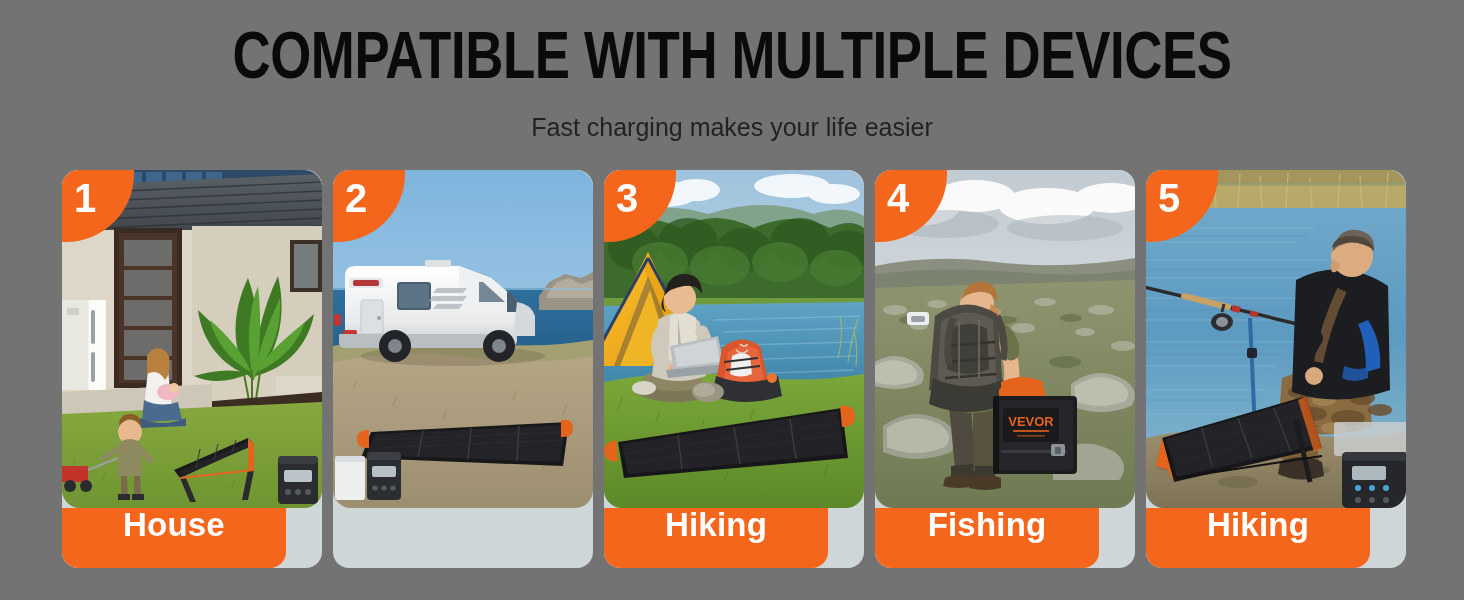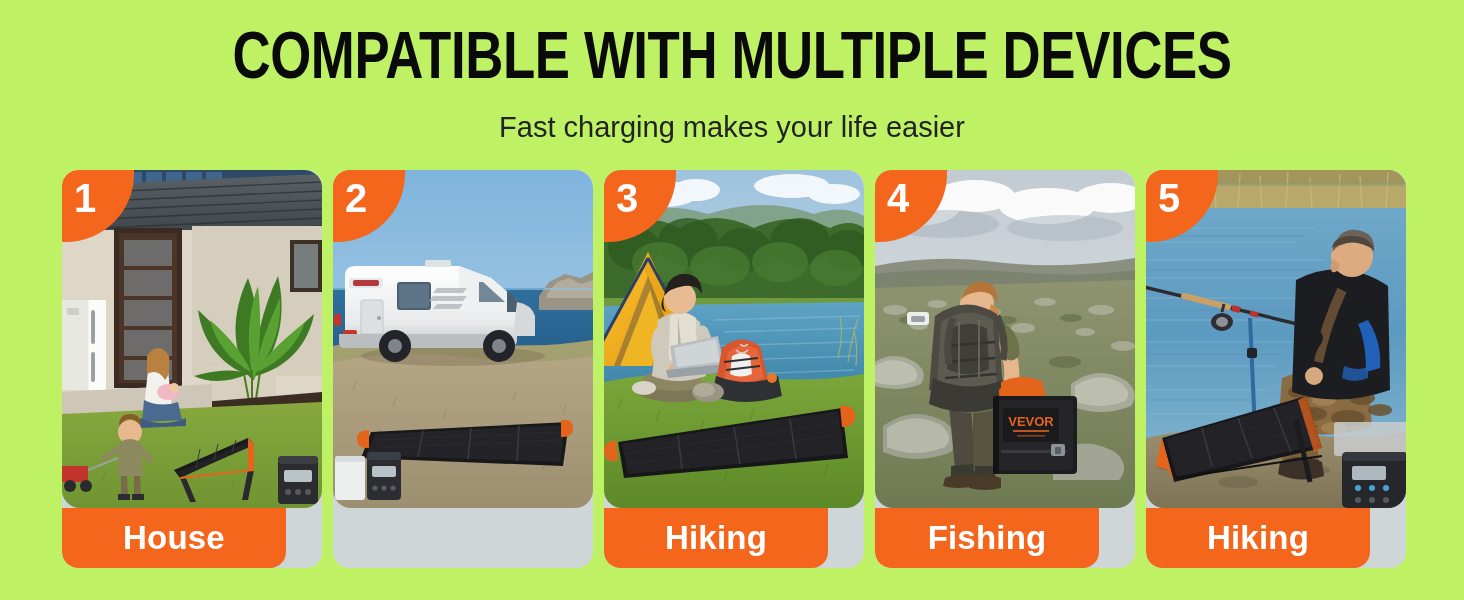--- a/index.html
+++ b/index.html
@@ -2,40 +2,40 @@
 <html><head>
 <meta charset="utf-8">
 <style>
   * { box-sizing: border-box; margin: 0; padding: 0; }
   html, body {
     width: 1464px; height: 600px;
     background: #ffffff;
     font-family: "Liberation Sans", sans-serif;
     overflow: hidden;
   }
-  .banner { position: relative; width: 1464px; height: 600px; background: #bef264; }
+  .banner { position: relative; width: 1464px; height: 600px; background: #737373; }
 
   
   .headline {
     position: absolute; top: 22px; left: 0; width: 1464px;
     text-align: center;
     font-family: "Liberation Sans", sans-serif;
     font-weight: bold;
     font-size: 66px;
     line-height: 66px;
     letter-spacing: -0.5px;
     color: #0a0a0a;
     transform: scaleX(0.80);
     transform-origin: 50% 0;
     white-space: nowrap;
   }
   .subhead {
     position: absolute; top: 112px; left: 0; width: 1464px;
     text-align: center;
-    font-size: 29px;
+    font-size: 25px;
     line-height: 30px;
     color: #222;
     font-weight: normal;
   }
 
   
   .cards {
     position: absolute;
     top: 170px; left: 62px;
     width: 1341px; height: 398px;
@@ -76,21 +76,20 @@
   }
 
   
   .label {
     position: absolute;
     left: 0; bottom: 0;
     width: 224px; height: 60px;
     background: #F4661C;
     border-radius: 0 0 16px 16px;
     display: flex;
-    align-items: center;
     justify-content: center;
     z-index: 4;
   }
   .label span {
     color: #ffffff;
     font-size: 33px;
     font-weight: bold;
     line-height: 34px;
     letter-spacing: 0.2px;
   }

